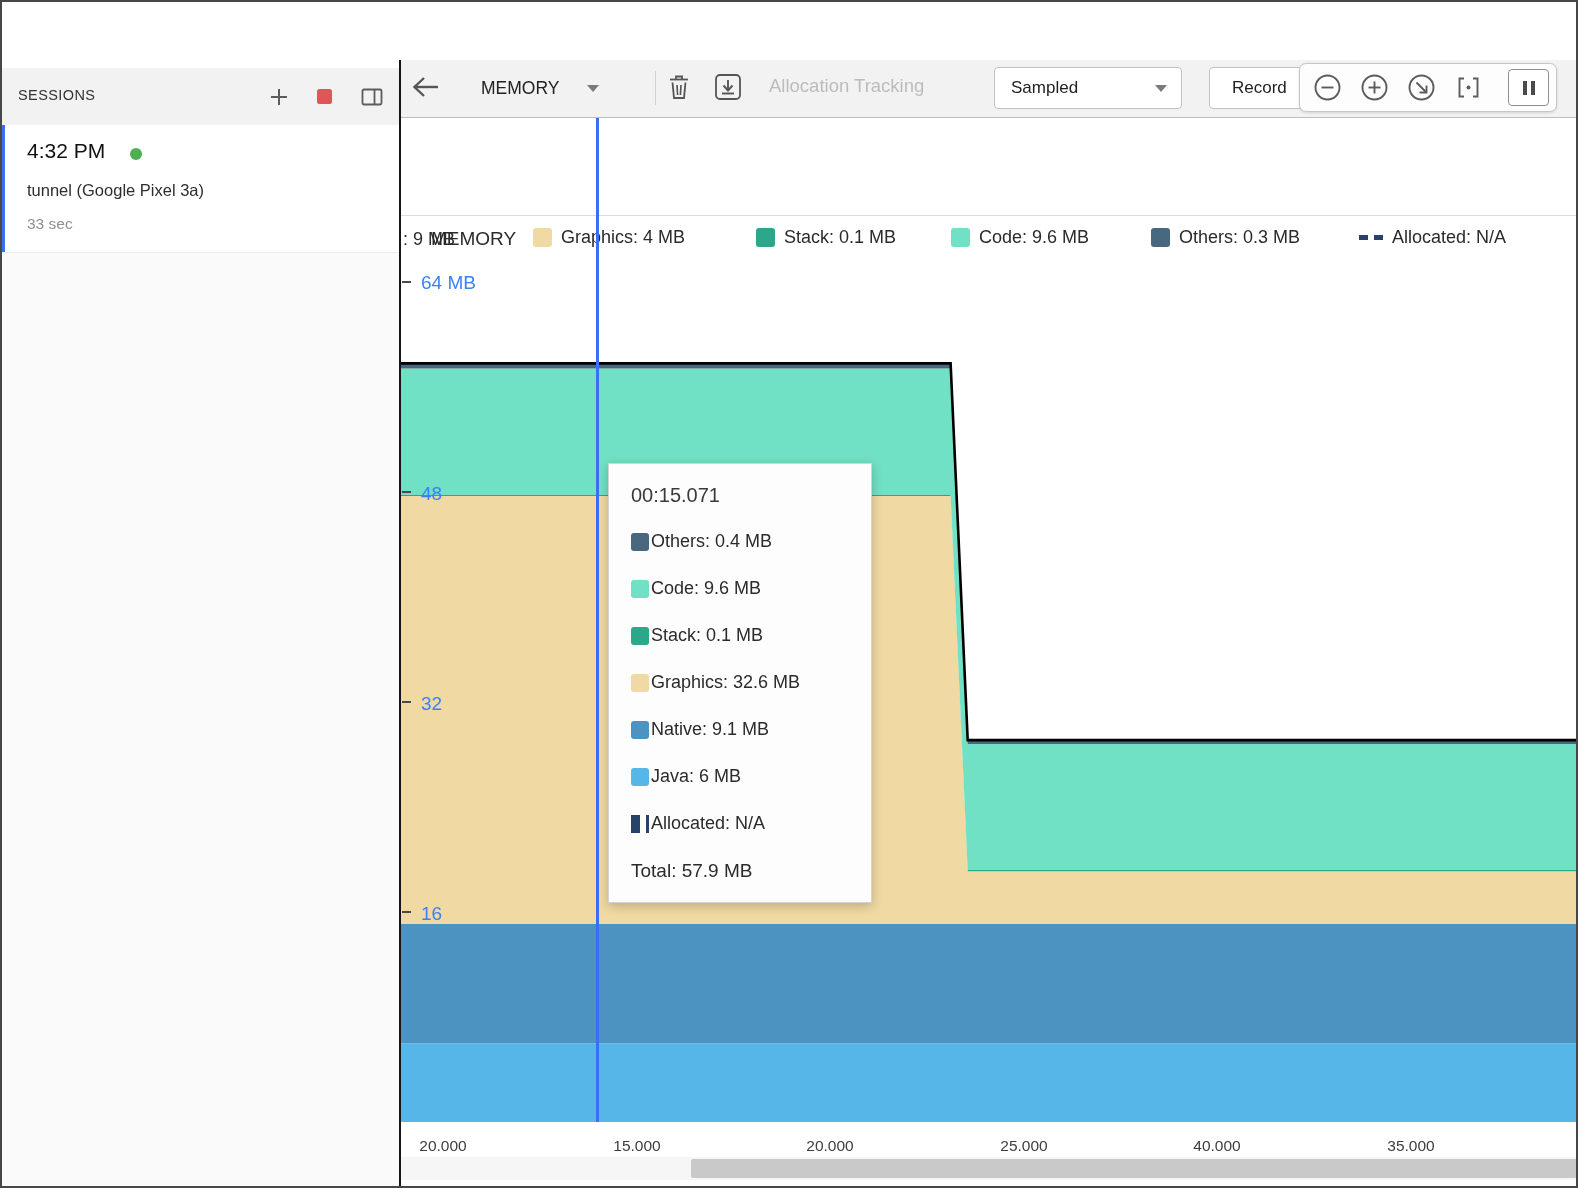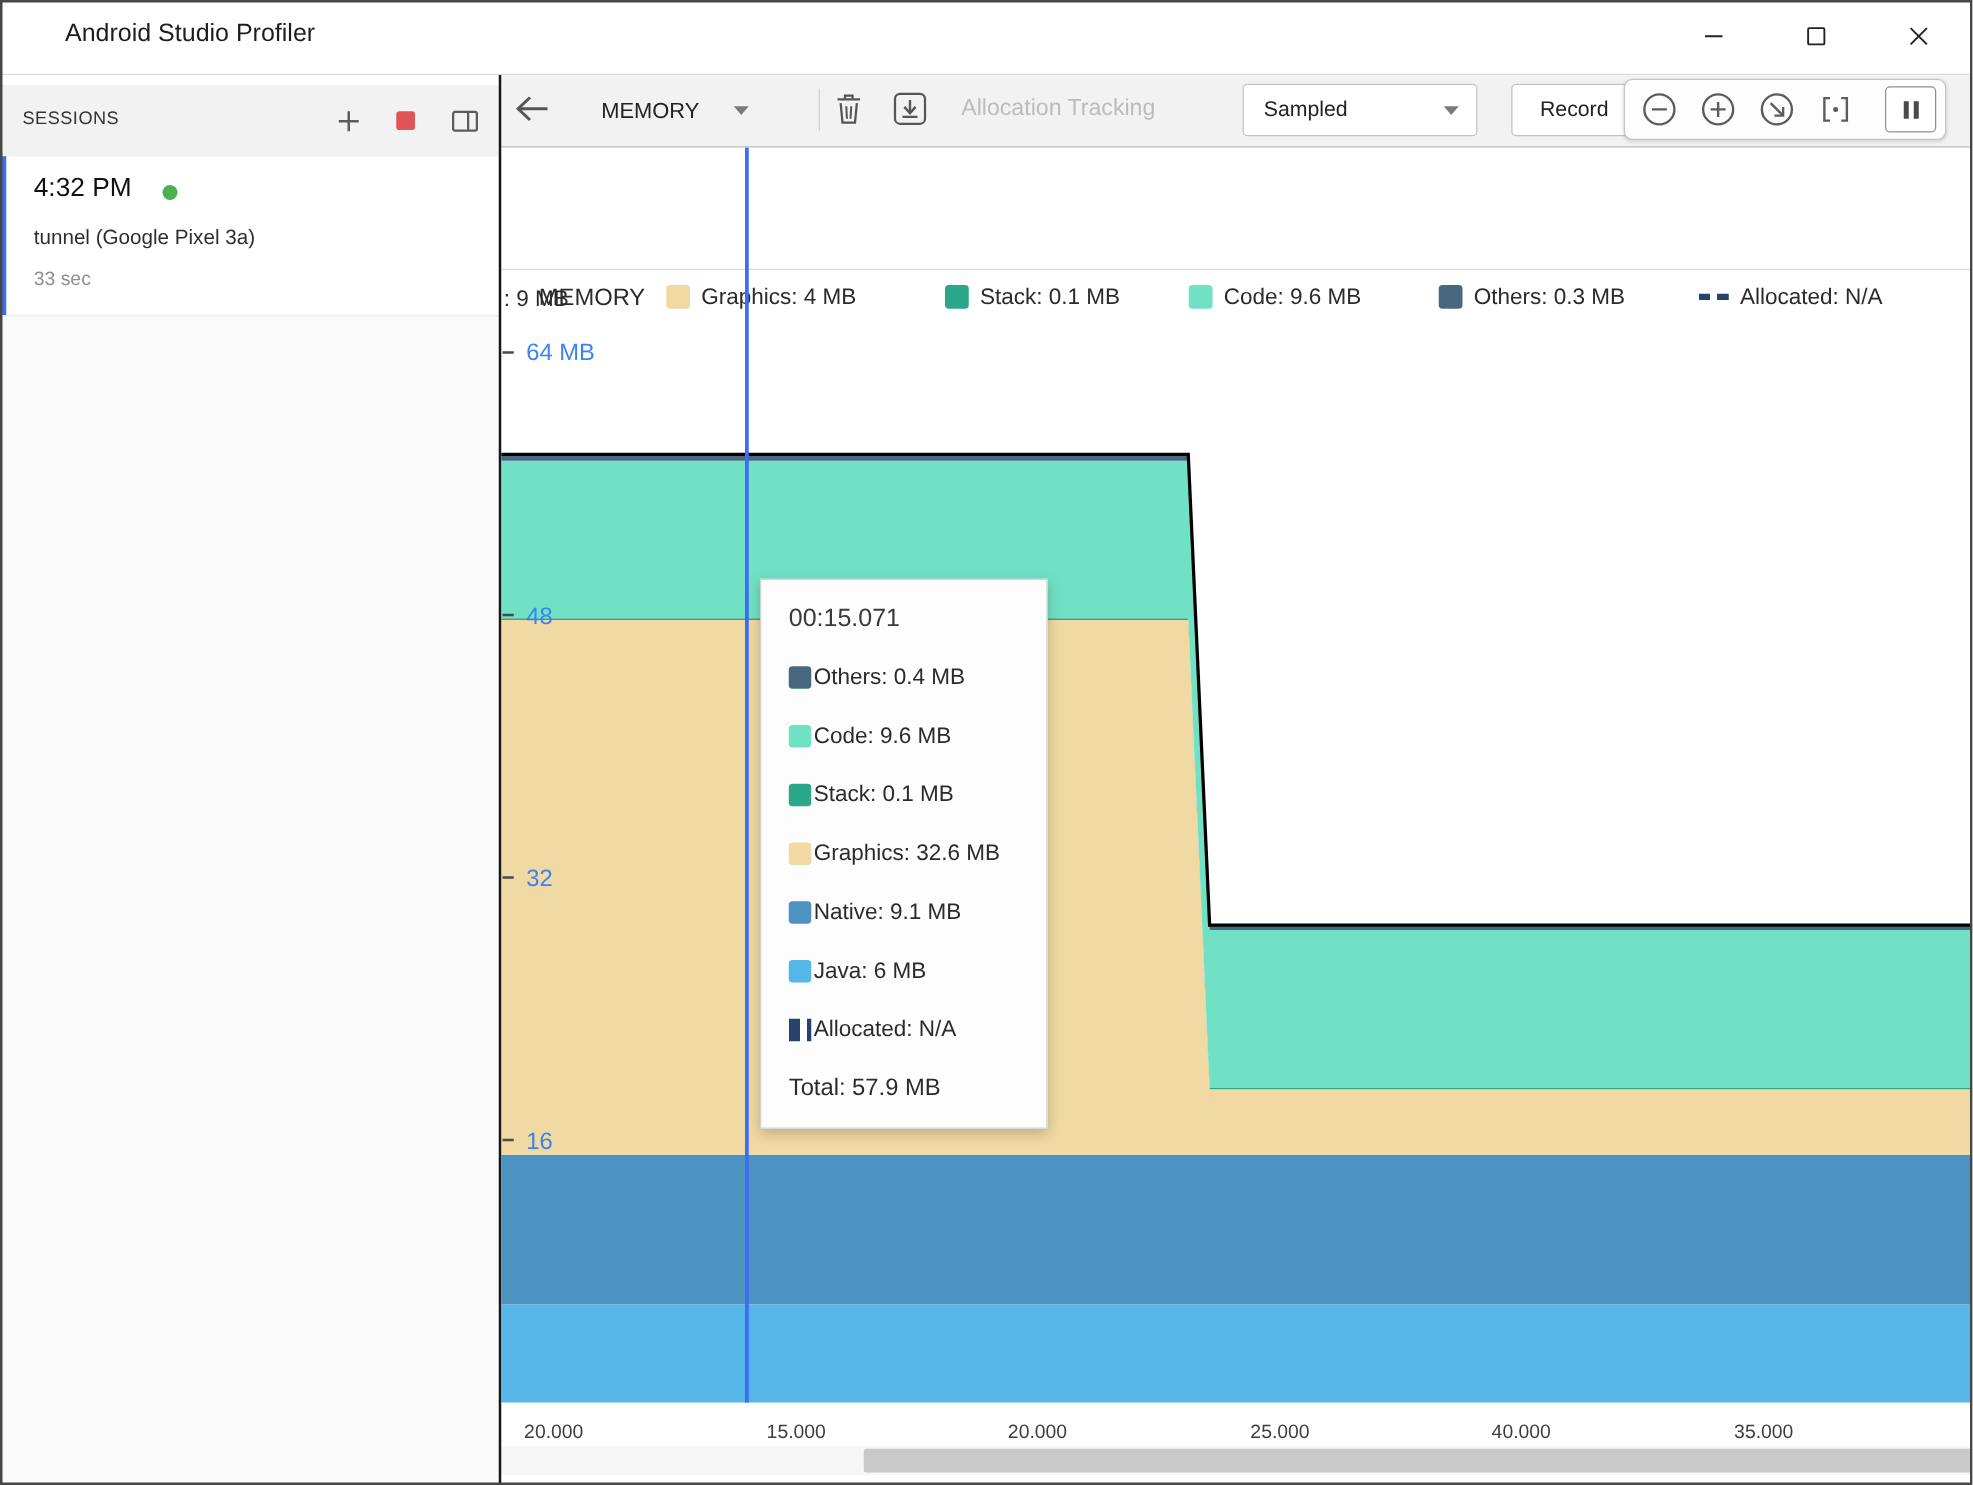--- a/index.html
+++ b/index.html
@@ -57,57 +57,36 @@
   .li-0{left:132px;} .li-1{left:355px;} .li-2{left:550px;} .li-3{left:750px;} .li-4{left:958px;}
   .swatch{width:19px;height:19px;border-radius:3px;flex:0 0 auto;}
   .dash-marker{width:24px;height:5px;border-radius:0;background:repeating-linear-gradient(90deg,currentColor 0 9px,transparent 9px 15px);}
   .ytick-dash{position:absolute;left:1px;width:9px;height:2px;background:#4a4a4a;z-index:3;}
   .ytick-label{position:absolute;left:20px;font-size:19px;color:#3b82f6;z-index:3;}
   .timeline-line{position:absolute;left:195px;top:0;width:3px;height:1005px;background:#3c6ef5;z-index:4;}
   .xlabel{position:absolute;top:1020px;width:80px;text-align:center;font-size:15.5px;color:#3d3d3d;z-index:3;}
   .xl-0{left:2px;} .xl-1{left:196px;} .xl-2{left:389px;} .xl-3{left:583px;} .xl-4{left:776px;} .xl-5{left:970px;}
 
   
-  .tooltip{position:absolute;left:207px;top:346px;width:230px;background:#fdfdfd;border:1px solid #d4d4d4;
+  .tooltip{position:absolute;left:207px;top:346px;width:264px;background:#fdfdfd;border:1px solid #d4d4d4;
            box-shadow:0 3px 10px rgba(0,0,0,.22);padding:20px 22px 20px;box-sizing:border-box;z-index:5;}
   .tt-time{font-size:20px;color:#3a3a3a;margin-bottom:24px;}
   .tt-row{display:flex;align-items:center;gap:2px;margin-bottom:26px;font-size:18px;color:#2b2b2b;}
   .tt-row .swatch{width:18px;height:18px;}
   .tt-total{font-size:19px;color:#2b2b2b;}
 
   
   .hscroll{position:absolute;left:0;top:1040px;right:0;height:23px;background:#f6f6f6;z-index:3;}
   .hscroll-thumb{position:absolute;left:290px;top:2px;width:886px;height:19px;background:#c9c9c9;border-radius:2px;}
 </style>
 </head>
 <body>
 
 <div class="window">
 
-  <div class="titlebar">
-    <div class="title">Android Studio Profiler</div>
-    <div class="win-controls">
-      <button class="win-btn">
-        <svg width="16" height="16">
-            <line x1="1" y1="8" x2="15" y2="8" stroke="#222" stroke-width="1.6"></line>
-          </svg>
-      </button>
-      <button class="win-btn">
-        <svg width="16" height="16">
-            <rect x="1.5" y="1.5" width="13" height="13" rx="1" fill="none" stroke="#222" stroke-width="1.5"></rect>
-          </svg>
-      </button>
-      <button class="win-btn">
-        <svg width="16" height="16">
-            <line x1="1.5" y1="1.5" x2="14.5" y2="14.5" stroke="#222" stroke-width="1.6"></line>
-            <line x1="14.5" y1="1.5" x2="1.5" y2="14.5" stroke="#222" stroke-width="1.6"></line>
-          </svg>
-      </button>
-    </div>
-  </div>
 
   <div class="sidebar">
     <div class="sidebar-header">
       <span class="sessions-label">SESSIONS</span>
       <div class="hdr-icons">
         <button class="icon-btn">
           <svg width="18" height="18">
               <line x1="9" y1="1" x2="9" y2="17" stroke="#5c5c5c" stroke-width="2"></line>
               <line x1="1" y1="9" x2="17" y2="9" stroke="#5c5c5c" stroke-width="2"></line>
             </svg>

